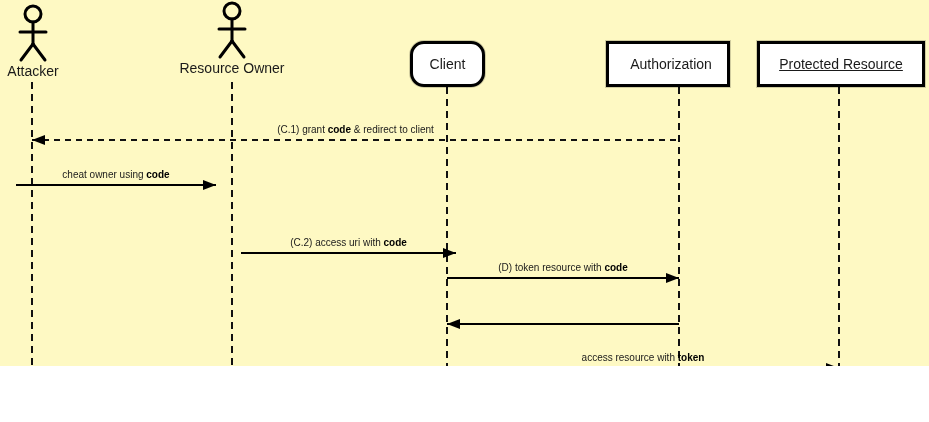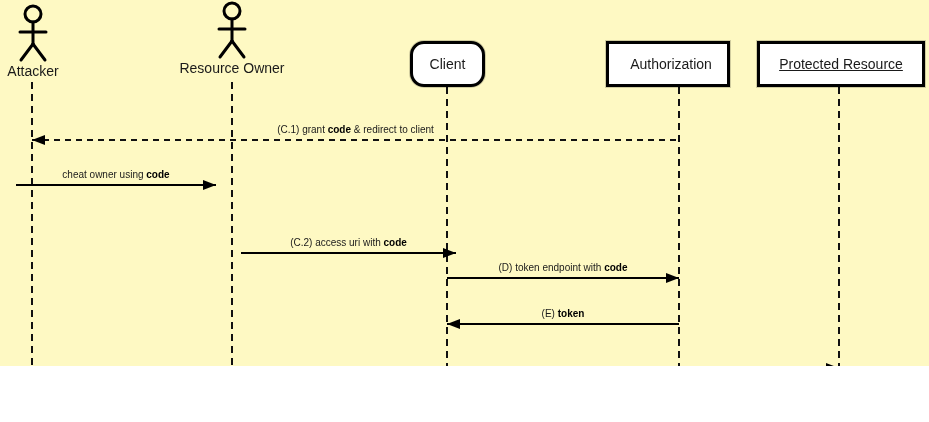--- a/index.html
+++ b/index.html
@@ -148,29 +148,29 @@
     <div class="arr right"></div>
   </div>
 
   <div class="msg" style="left:241px; top:210px; width:215px;margin-top:20px;">
     <div class="lbl"><span>(C.2) access uri with </span><b>code</b><span></span></div>
     <div class="line"></div>
     <div class="arr right"></div>
   </div>
 
   <div class="msg" style="left:447px; top:255px; width:232px;">
-    <div class="lbl"><span>(D) token endpoint with </span><b>code</b><span></span></div>
+    <div class="lbl"><span>(D) token resource with </span><b>code</b><span></span></div>
     <div class="line"></div>
     <div class="arr right"></div>
   </div>
 
   <div class="msg" style="left:447px; top:301px; width:232px;">
-    <div class="lbl"><span>(E) </span><b>token</b><span></span></div>
     <div class="line"></div>
     <div class="arr left"></div>
   </div>
 
   <div class="msg" style="left:447px; top:345px; width:392px;">
+    <div class="lbl"><span>access resource with </span><b>token</b><span></span></div>
     <div class="line"></div>
     <div class="arr right"></div>
   </div>
 
 </div>
 
 </body></html>

